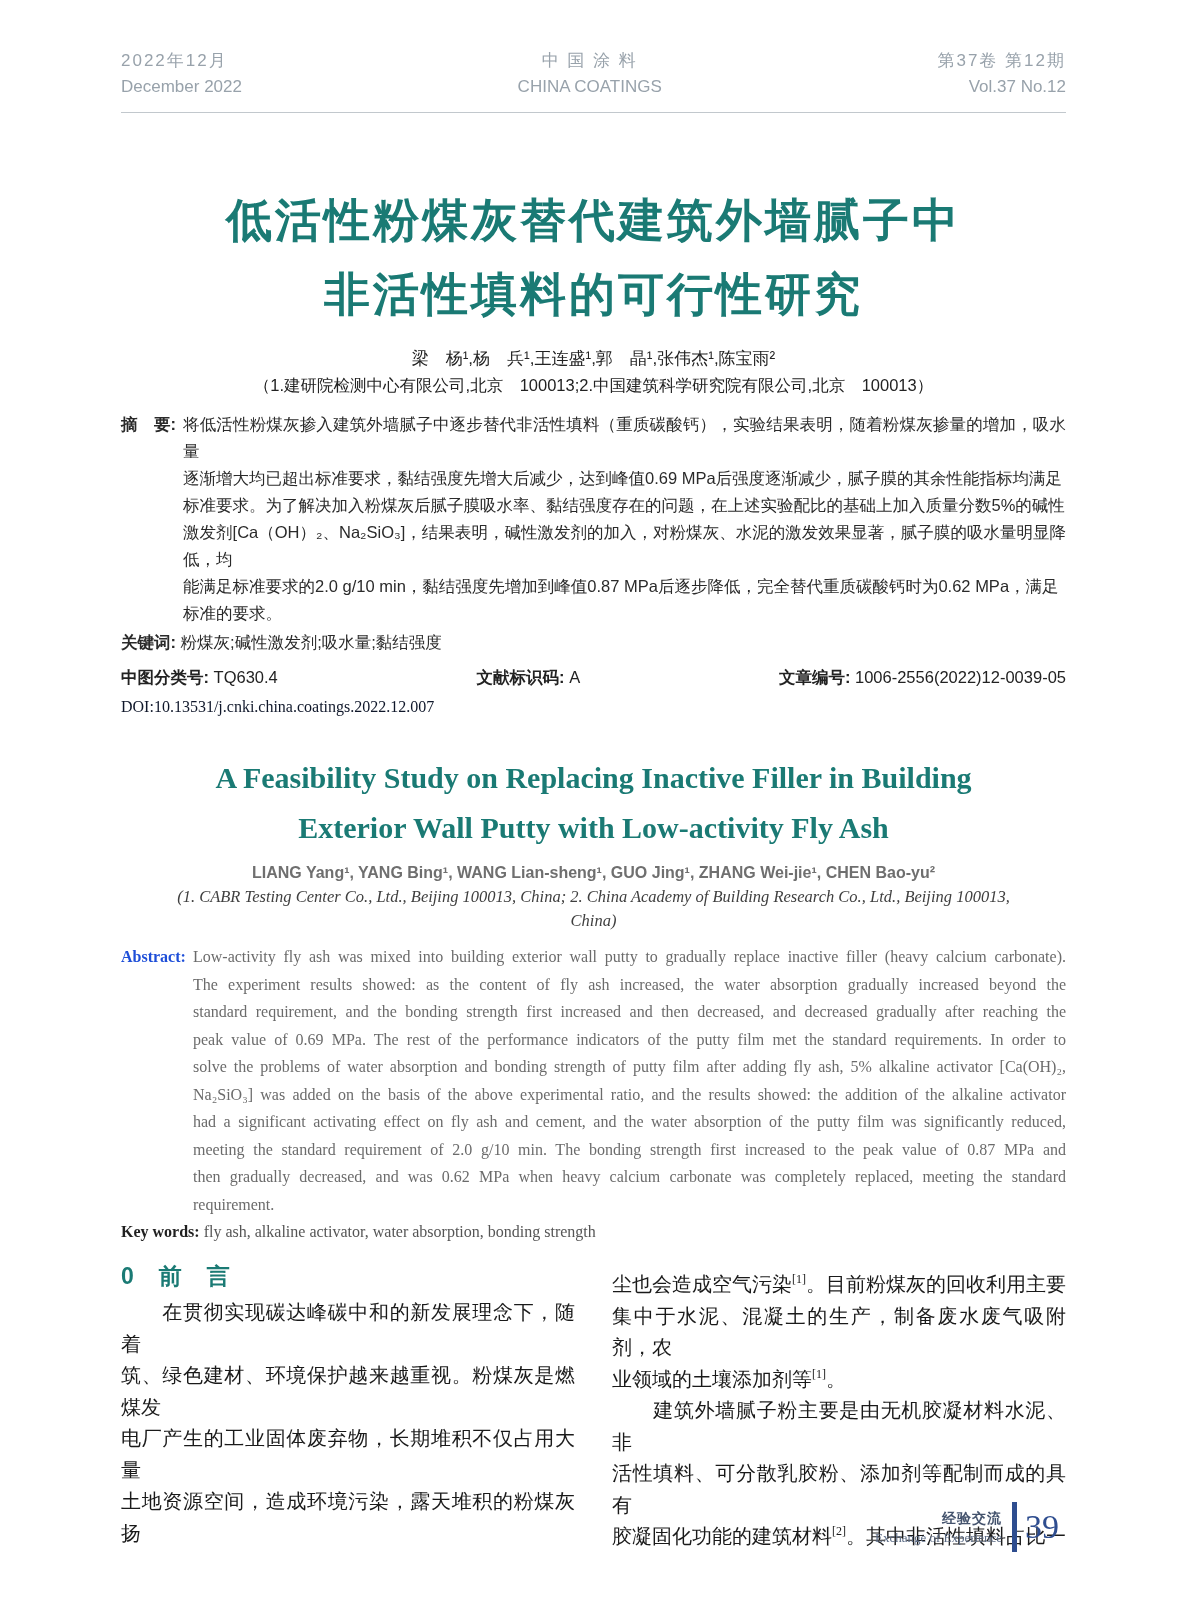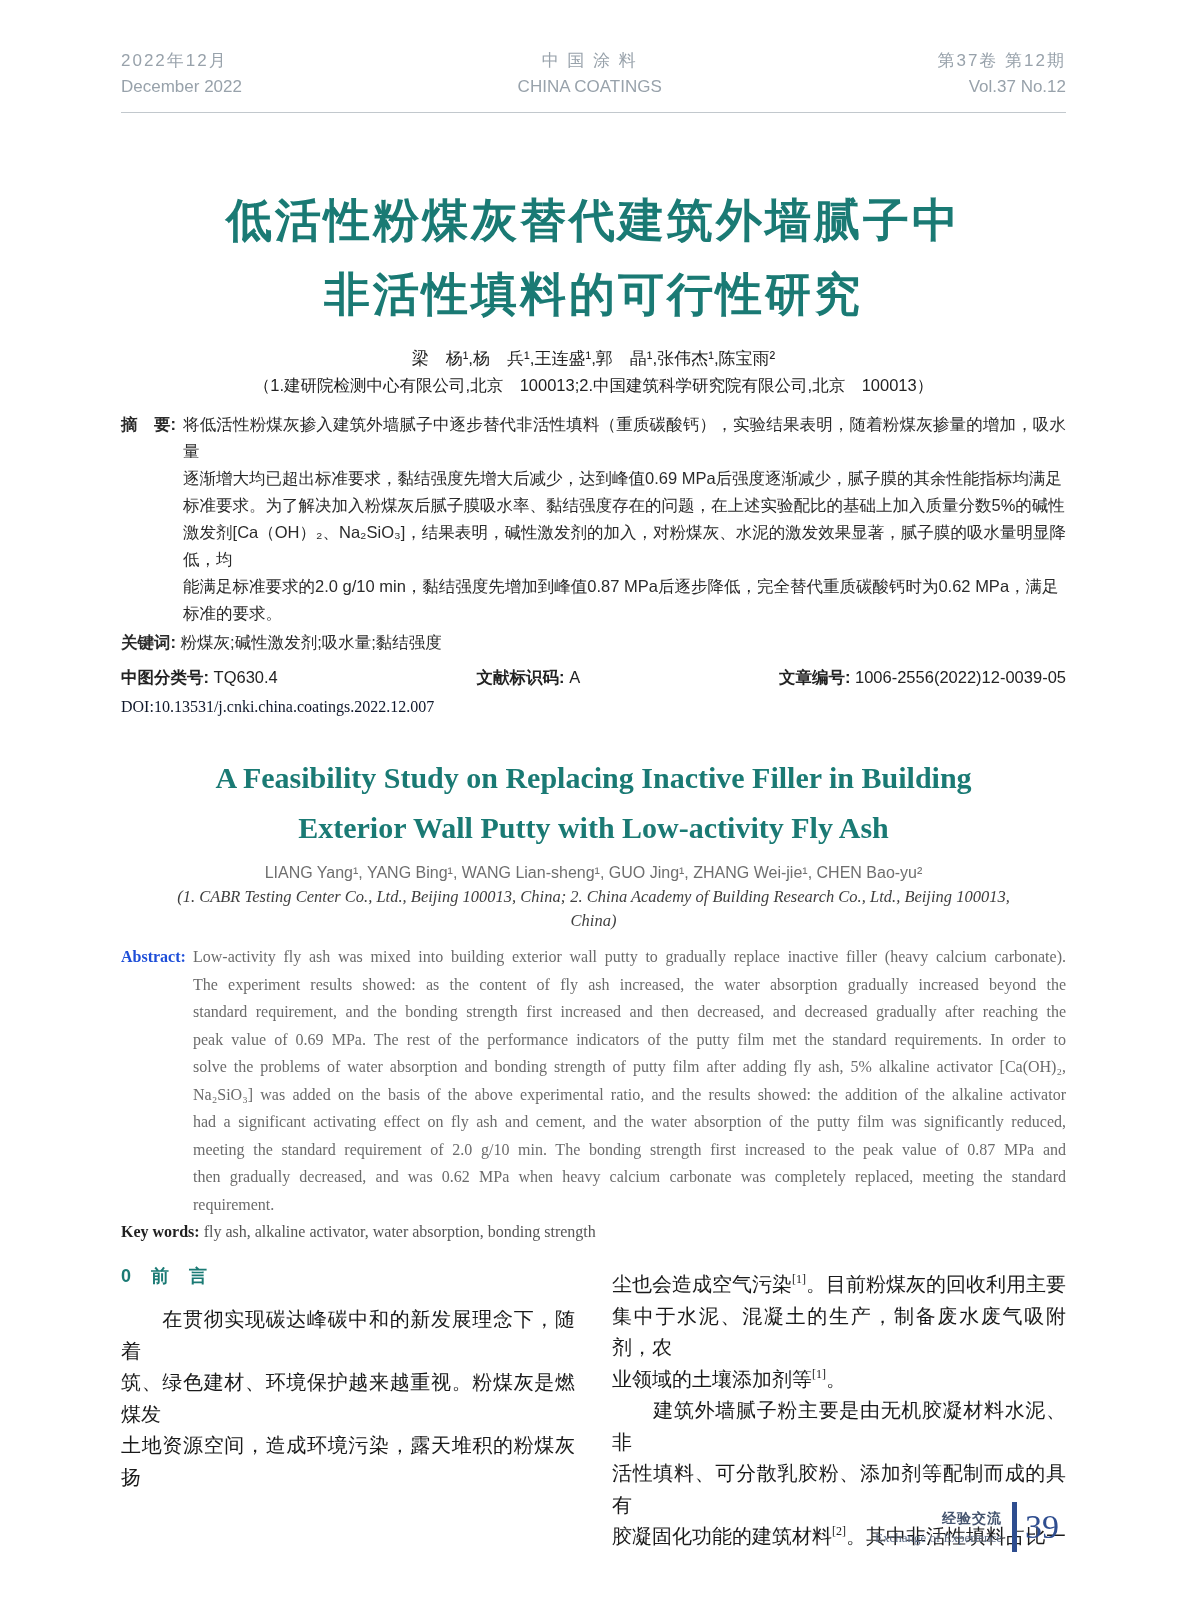--- a/index.html
+++ b/index.html
@@ -38,37 +38,37 @@
   .kw-cn .lbl{font-weight:bold;}
 
   .classrow{display:flex;justify-content:space-between;margin-top:8px;
     font-size:16.5px;line-height:27px;color:#222;}
   .classrow .lbl{font-weight:bold;}
   .doi{margin-top:4px;font-family:"Liberation Serif", serif;font-size:16px;line-height:24px;color:#0f172a;}
 
   
   .title-en{margin-top:34px;text-align:center;color:#1a7a74;
     font-family:"Liberation Serif", serif;font-weight:bold;font-size:30px;line-height:50px;}
-  .authors-en{margin-top:8px;text-align:center;font-size:16px;color:#6f6f6f;line-height:24px;}
+  .authors-en{margin-top:8px;text-align:center;font-size:16px;color:#6f6f6f;line-height:24px;font-weight:bold;}
   .affil-en{text-align:center;font-family:"Liberation Serif", serif;font-style:italic;
     font-size:16.5px;color:#3f3f3f;line-height:24px;}
 
   
   .abs-en{display:flex;margin-top:10px;font-family:"Liberation Serif", serif;font-size:16px;color:#6b6b6b;}
   .abs-en .lbl{flex:0 0 72px;font-weight:bold;color:#1d4ed8;line-height:27.5px;white-space:nowrap;}
   .abs-en .bodycol{flex:1;}
   .abs-en .line{line-height:27.5px;text-align:justify;text-align-last:justify;}
   .abs-en .line.last{text-align-last:left;}
   .kw-en{margin-top:0;font-family:"Liberation Serif", serif;font-size:16px;line-height:27px;color:#555;}
   .kw-en .lbl{font-weight:bold;color:#1f1f1f;}
 
   
   .cols{display:flex;gap:37px;margin-top:16px;}
   .cols .col{flex:1;min-width:0;}
-  .sec-head{color:#1a7a74;font-weight:bold;font-size:18px;line-height:30px;margin-bottom:13px;letter-spacing:1px;}
+  .sec-head{color:#1a7a74;font-weight:bold;font-size:23px;line-height:30px;margin-bottom:6px;letter-spacing:1px;}
   .bodyline{font-family:"Liberation Serif", serif;font-size:20px;line-height:31.5px;
     color:#1a1a1a;text-align:justify;}
   .col.right-col{padding-top:8px;}
   .bodyline sup{font-size:12px;line-height:0;}
 
   
   .pfooter{position:absolute;top:1502px;right:128px;display:flex;align-items:center;}
   .pfooter .labels{text-align:right;margin-right:10px;}
   .pfooter .cn{font-weight:bold;font-size:14px;line-height:22px;color:#44536d;letter-spacing:1px;}
   .pfooter .en{font-family:"Liberation Serif", serif;font-size:13px;line-height:18px;color:#5a6a84;}
@@ -164,20 +164,21 @@
     <div class="kw-en">
       <span class="lbl">Key words:</span>
       <span>fly ash, alkaline activator, water absorption, bonding strength</span>
     </div>
 
     <div class="cols">
       <div class="col left-col">
         <div class="sec-head">0　前　言</div>
         <div class="bodyline">　　在贯彻实现碳达峰碳中和的新发展理念下，随着</div>
         <div class="bodyline">筑、绿色建材、环境保护越来越重视。粉煤灰是燃煤发</div>
+        <div class="bodyline">电厂产生的工业固体废弃物，长期堆积不仅占用大量</div>
         <div class="bodyline">土地资源空间，造成环境污染，露天堆积的粉煤灰扬</div>
       </div>
       <div class="col right-col">
         <div class="bodyline">尘也会造成空气污染<sup>[1]</sup>。目前粉煤灰的回收利用主要</div>
         <div class="bodyline">集中于水泥、混凝土的生产，制备废水废气吸附剂，农</div>
         <div class="bodyline">业领域的土壤添加剂等<sup>[1]</sup>。</div>
         <div class="bodyline">　　建筑外墙腻子粉主要是由无机胶凝材料水泥、非</div>
         <div class="bodyline">活性填料、可分散乳胶粉、添加剂等配制而成的具有</div>
         <div class="bodyline">胶凝固化功能的建筑材料<sup>[2]</sup>。其中非活性填料占比一</div>
       </div>

